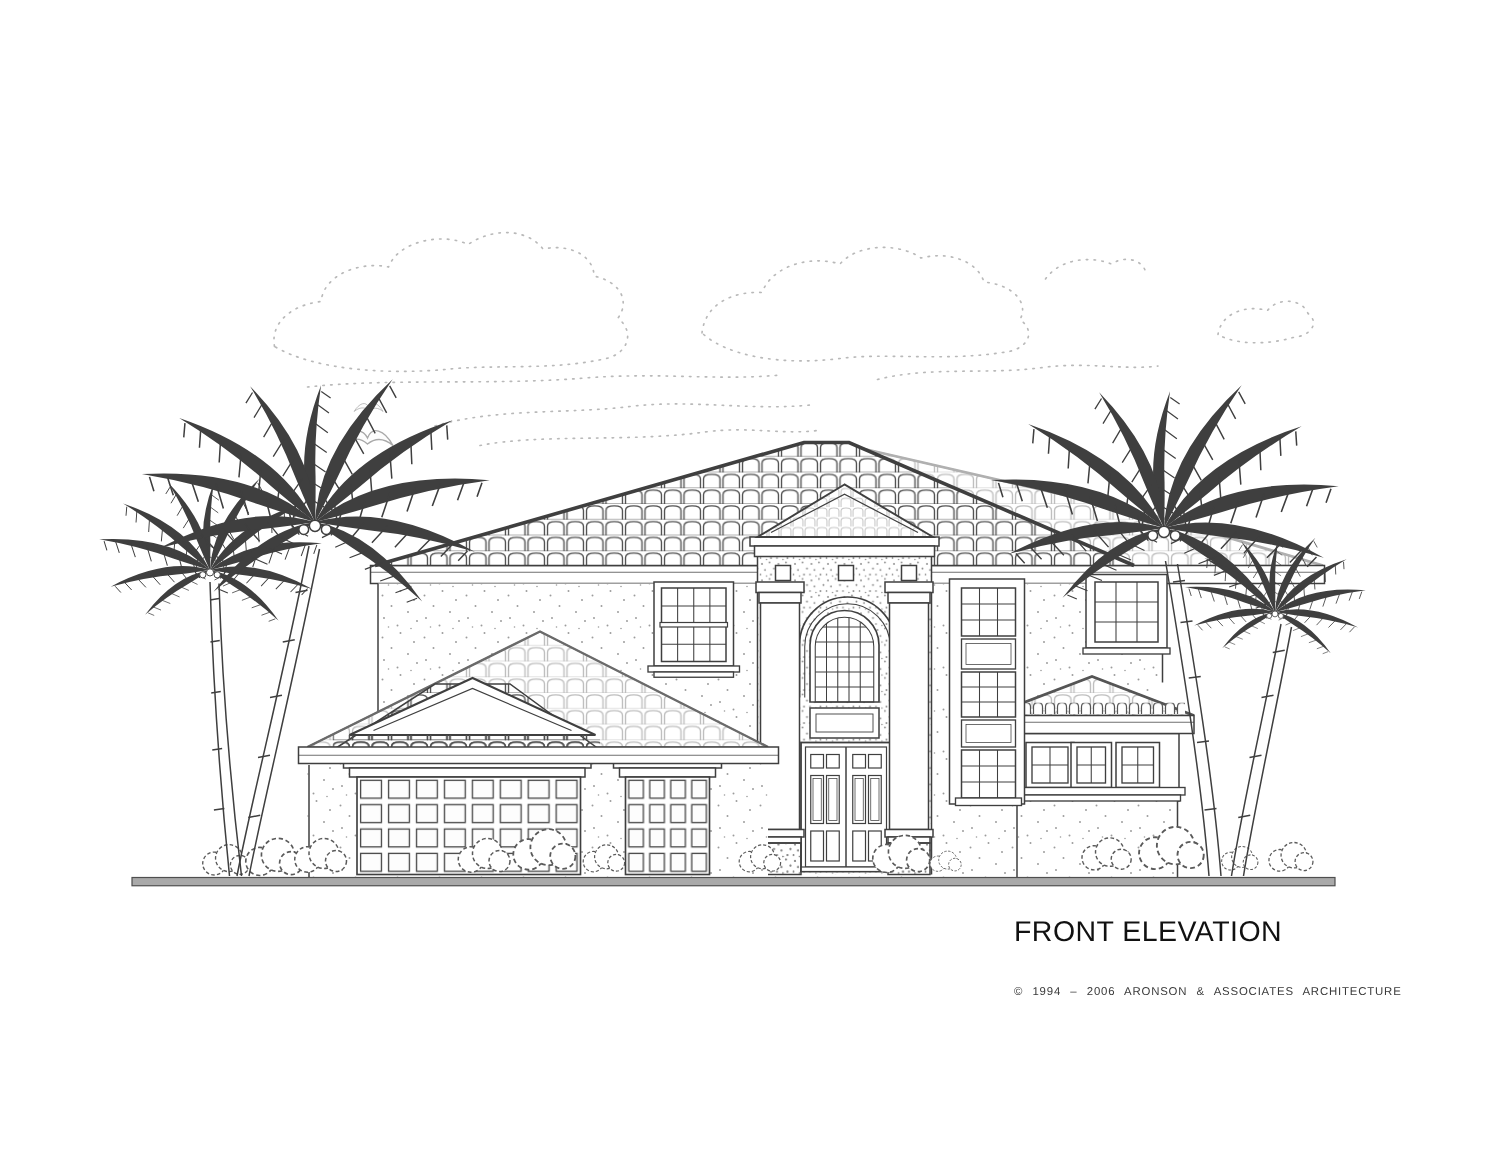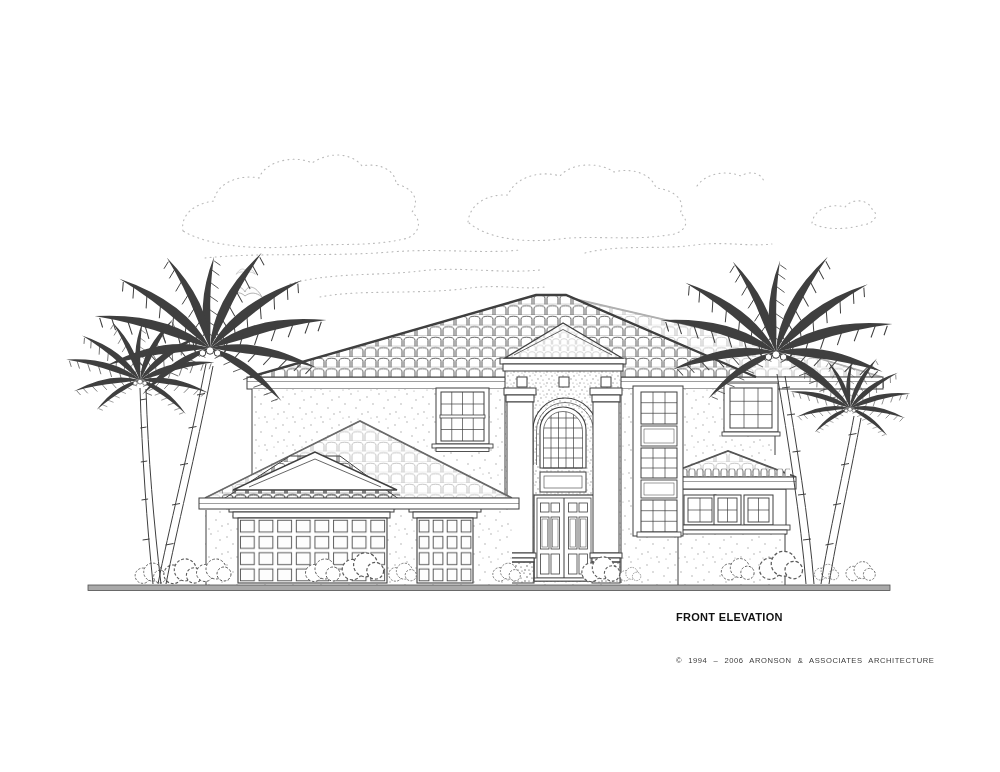--- a/index.html
+++ b/index.html
@@ -1,19 +1,19 @@
 <!DOCTYPE html>
 <html><head>
 <meta charset="utf-8">
 <style>
   html,body{margin:0;padding:0;background:#fff;}
   .stage{position:relative;width:1000px;height:772px;background:#ffffff;overflow:hidden;
          font-family:"Liberation Sans", sans-serif;}
   .stage svg{position:absolute;left:0;top:0;}
-  .caption-title{position:absolute;left:676px;top:611px;font-size:11px;font-weight:bold;
+  .caption-title{position:absolute;left:676px;top:611px;font-size:19px;font-weight:normal;
          color:#111;letter-spacing:0.3px;white-space:nowrap;}
   .caption-copy{position:absolute;left:676px;top:656px;font-size:7.6px;color:#3a3a3a;
          letter-spacing:0.55px;word-spacing:3.5px;white-space:nowrap;}
 </style>
 </head>
 <body>
 
 <div class="stage">
 <svg width="1000" height="772" viewBox="0 0 1000 772">
   <defs>

